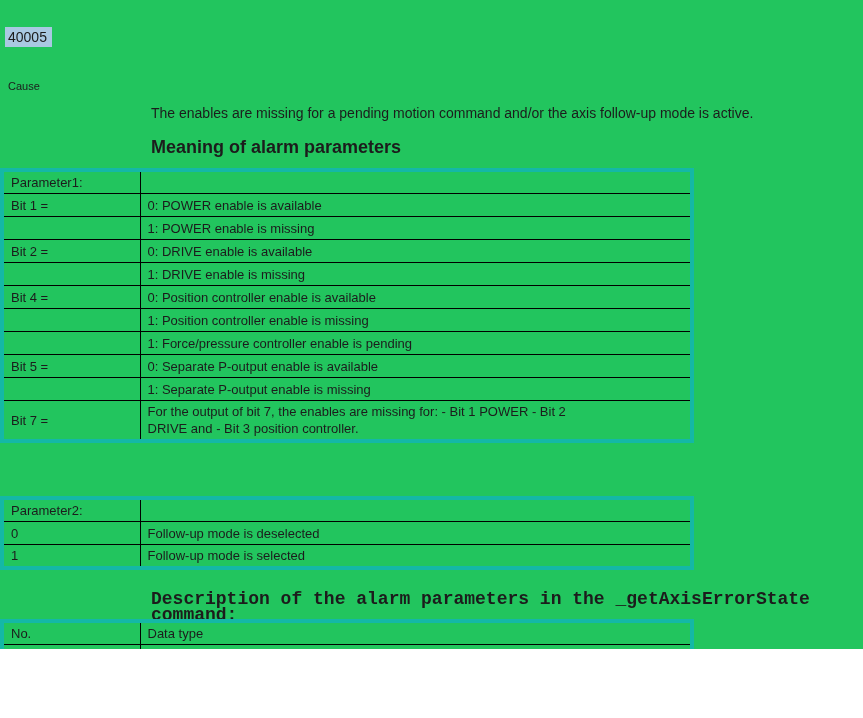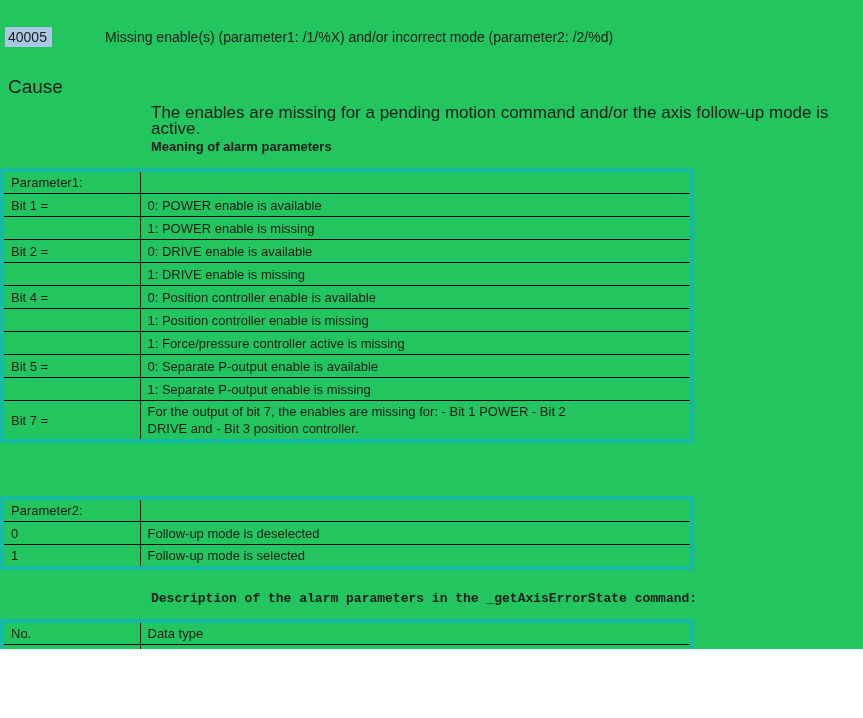--- a/index.html
+++ b/index.html
@@ -28,33 +28,33 @@
   }
   #alarm-title {
     left: 105px;
     top: 29px;
     font-size: 14px;
     line-height: 17px;
   }
   #cause-label {
     left: 8px;
     top: 78px;
-    font-size: 19px;
+    font-size: 11px;
     line-height: 17px;
   }
 
   .content-block { left: 151px; width: 700px; }
 
   #cause-text {
     top: 105px;
-    font-size: 17px;
+    font-size: 14px;
     line-height: 16px;
   }
   .bold-heading {
-    font-size: 13px;
+    font-size: 18px;
     font-weight: bold;
     line-height: 16px;
   }
   #meaning-heading { top: 139px; }
   #description-heading { top: 591px; font-family: Liberation Mono, monospace; }
 
   table.doc-table {
     border-collapse: collapse;
     table-layout: fixed;
     width: 694px;
@@ -77,21 +77,20 @@
   }
   table.doc-table td.col1 { width: 138px; }
 </style>
 </head>
 <body>
 
 <div id="page">
 
   <span id="alarm-id" class="abs">40005</span>
 
-  <span id="alarm-title" class="abs">Missing enable(s) (parameter1: /1/%X) and/or incorrect mode (parameter2: /2/%d)</span>
 
   <span id="cause-label" class="abs">Cause</span>
 
   <div id="cause-text" class="abs content-block">The enables are missing for a pending motion command and/or the axis follow-up mode is active.</div>
 
   <div id="meaning-heading" class="abs content-block bold-heading">Meaning of alarm parameters</div>
 
   <table id="parameter1-table" class="abs doc-table">
     <tbody>
         <tr>
@@ -117,21 +116,21 @@
         <tr>
           <td class="col1">Bit 4 =</td>
           <td class="col2">0: Position controller enable is available</td>
         </tr>
         <tr>
           <td class="col1"></td>
           <td class="col2">1: Position controller enable is missing</td>
         </tr>
         <tr>
           <td class="col1"></td>
-          <td class="col2">1: Force/pressure controller active is missing</td>
+          <td class="col2">1: Force/pressure controller enable is pending</td>
         </tr>
         <tr>
           <td class="col1">Bit 5 =</td>
           <td class="col2">0: Separate P-output enable is available</td>
         </tr>
         <tr>
           <td class="col1"></td>
           <td class="col2">1: Separate P-output enable is missing</td>
         </tr>
         <tr>

